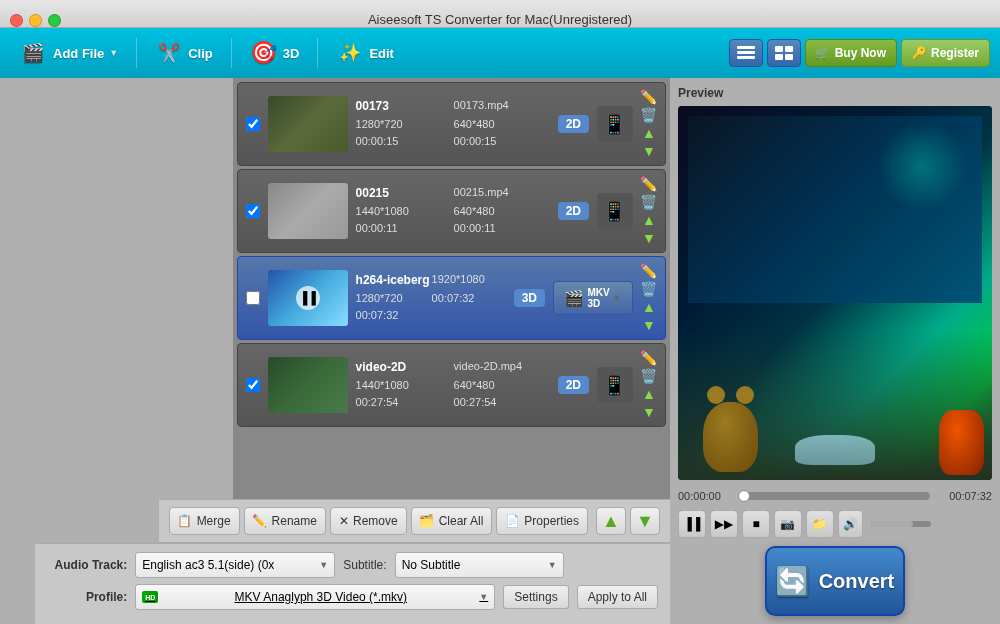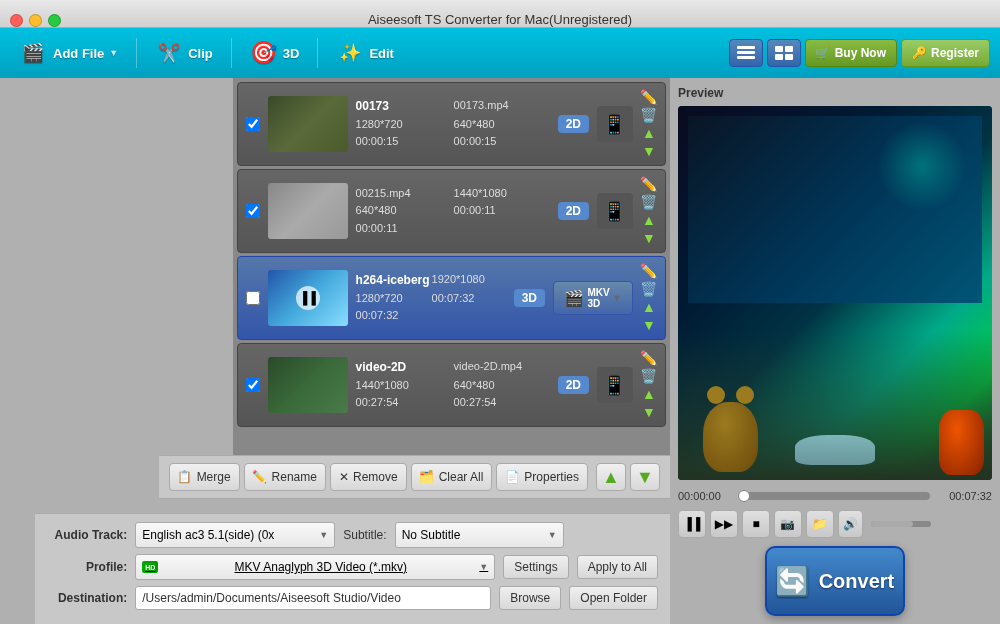--- a/index.html
+++ b/index.html
@@ -273,21 +273,20 @@
       justify-content: center;
       cursor: pointer;
       font-size: 14px;
     }
 
     
     .settings-panel {
       background: #c8c8c8;
       padding: 8px 12px;
       border-top: 1px solid #aaa;
-      margin-top: 14px;
     }
     .settings-row {
       display: flex;
       align-items: center;
       gap: 8px;
       margin-bottom: 6px;
     }
     .settings-label {
       font-size: 12px;
       color: #333;
@@ -553,20 +552,21 @@
           <div class="file-action-icon" style="color:#cc4444">🗑️</div>
           <div class="file-action-icon" style="color:#88dd44">▲</div>
           <div class="file-action-icon" style="color:#88dd44">▼</div>
         </div>
       </div>
 
       <div class="file-item">
         <input type="checkbox" class="file-checkbox" checked="" style="">
         <div class="file-thumb thumb-img-2"></div>
         <div class="file-info">
+          <span class="file-info-name file-info-item">00215</span>
           <span class="file-info-item">00215.mp4</span>
           <span class="file-info-item">1440*1080</span>
           <span class="file-info-item">640*480</span>
           <span class="file-info-item">00:00:11</span>
           <span class="file-info-item">00:00:11</span>
         </div>
         <span class="file-badge badge-2d">2D</span>
         <div class="file-output-icon">📱</div>
         <div class="file-actions">
           <div class="file-action-icon" style="color:#88dd44">✏️</div>
@@ -670,26 +670,20 @@
         <span class="settings-label">Profile:</span>
         <div class="settings-select settings-select-profile">
           <div class="profile-icon">HD</div>
           <span style="margin-left:4px">MKV Anaglyph 3D Video (*.mkv)</span>
           <span class="dropdown-arrow">▼</span>
         </div>
         <div class="settings-btn">Settings</div>
         <div class="settings-btn">Apply to All</div>
       </div>
 
-      <div class="settings-row">
-        <span class="settings-label">Destination:</span>
-        <input type="text" class="settings-input" value="/Users/admin/Documents/Aiseesoft Studio/Video" style="">
-        <div class="settings-btn">Browse</div>
-        <div class="settings-btn">Open Folder</div>
-      </div>
     </div>
   </div>
 
   <div class="right-panel">
     <span class="preview-label">Preview</span>
     <div class="preview-video">
       <div class="preview-scene">
 
         <div style="position:absolute;bottom:0;left:0;right:0;height:40%;background:linear-gradient(to top,#223322,transparent)"></div>
         <div style="position:absolute;top:10px;left:10px;right:10px;height:50%;background:linear-gradient(135deg,#0a1525,#003355,#005577)"></div>

